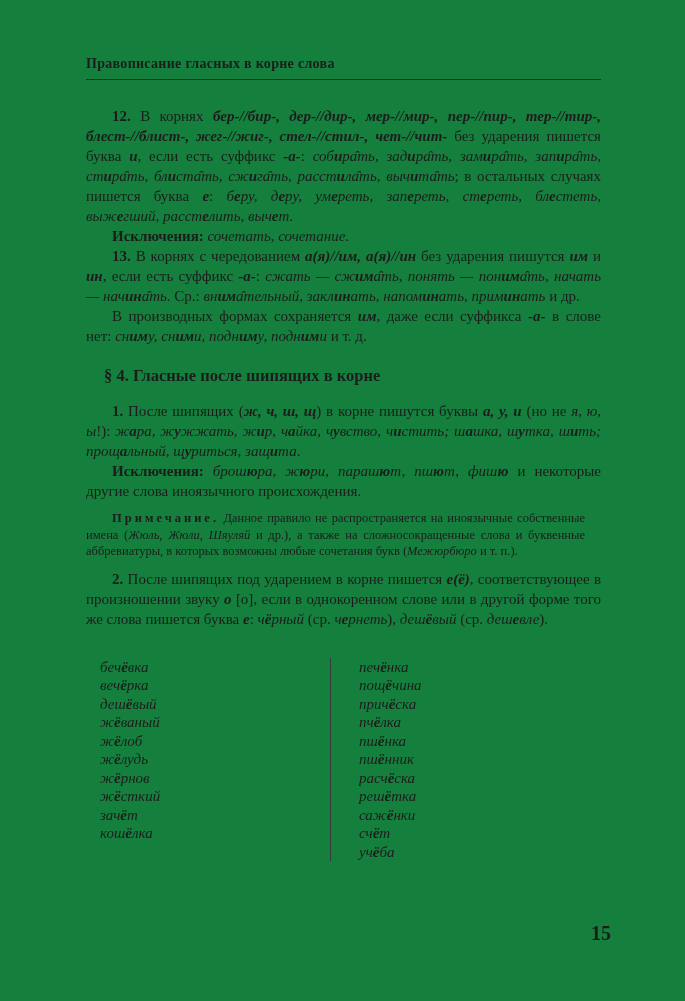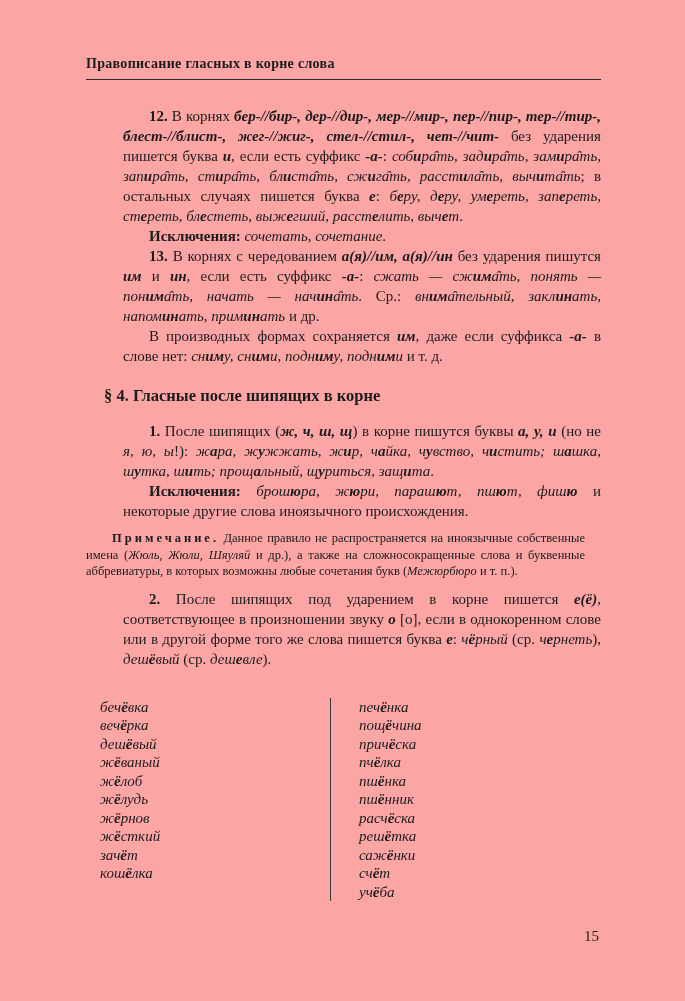--- a/index.html
+++ b/index.html
@@ -1,40 +1,39 @@
 <!DOCTYPE html>
 <html><head>
 <meta charset="utf-8">
 <style>
   * { margin: 0; padding: 0; box-sizing: border-box; }
   html, body { background: #ffffff; }
   .page {
     width: 685px;
     height: 1001px;
-    background: #fca5a5;
+    background: #15803d;
     color: #1c1c1c;
     font-family: "Liberation Serif", "DejaVu Serif", serif;
     padding: 56px 84px 0 86px;
     position: relative;
     overflow: hidden;
   }
   .running-head {
     font-weight: bold;
     font-size: 14px;
     letter-spacing: 0.3px;
     padding-bottom: 7px;
     border-bottom: 1.5px solid #2b2b2b;
     margin-bottom: 26px;
   }
   .para {
     font-size: 15px;
     line-height: 20px;
     text-align: justify;
     text-indent: 26px;
-    margin-left: 37px;
   }
   .section-heading {
     font-size: 16.5px;
     font-weight: bold;
     margin: 20px 0 15px 0;
     text-indent: 18px;
     text-align: left;
   }
   .note {
     font-size: 12.5px;
@@ -50,23 +49,24 @@
     display: flex;
     margin-top: 29px;
     font-size: 15px;
   }
   .word-col { line-height: 18.5px; }
   .word-col.left  { width: 244px; padding-left: 14px; }
   .word-col.right { border-left: 1px solid #3a3a3a; padding-left: 28px; flex: 1; }
   .word-item { font-style: italic; }
   .page-number {
     position: absolute;
-    right: 86px;
+    right: 74px;
     bottom: 56px;
-    font-size: 15px;
+    font-size: 20px;
+    font-weight: bold;
   }
 </style>
 </head>
 <body>
 
 <div class="page">
 
   <header>
     <div class="running-head">Правописание гласных в корне слова</div>
   </header>

